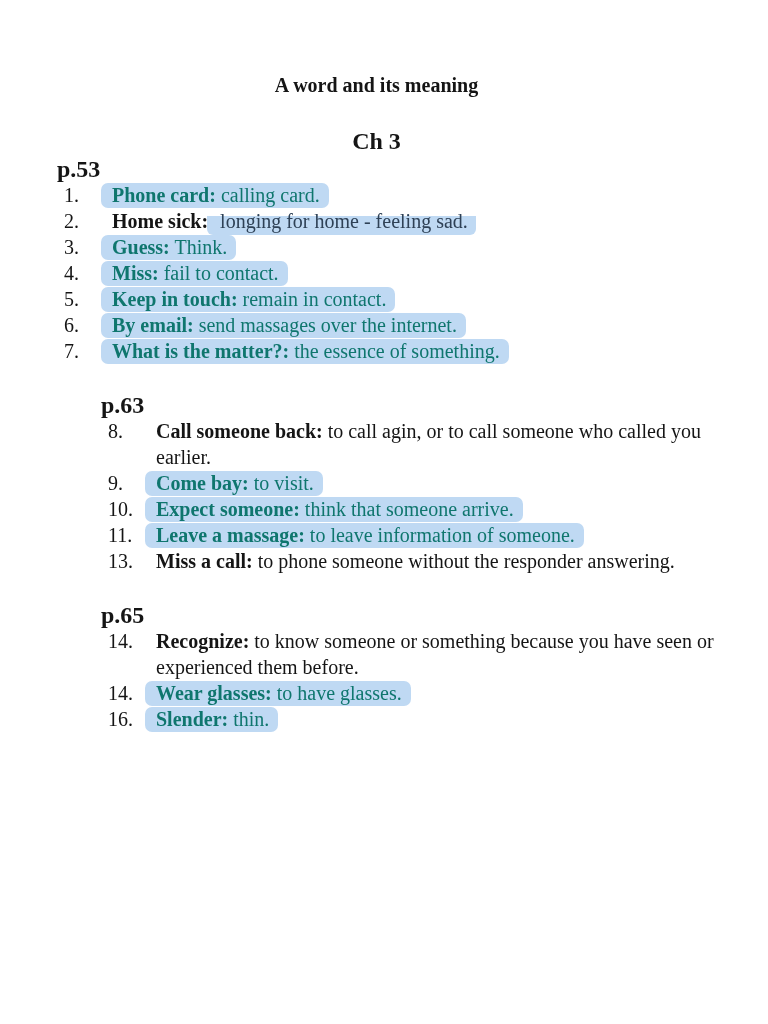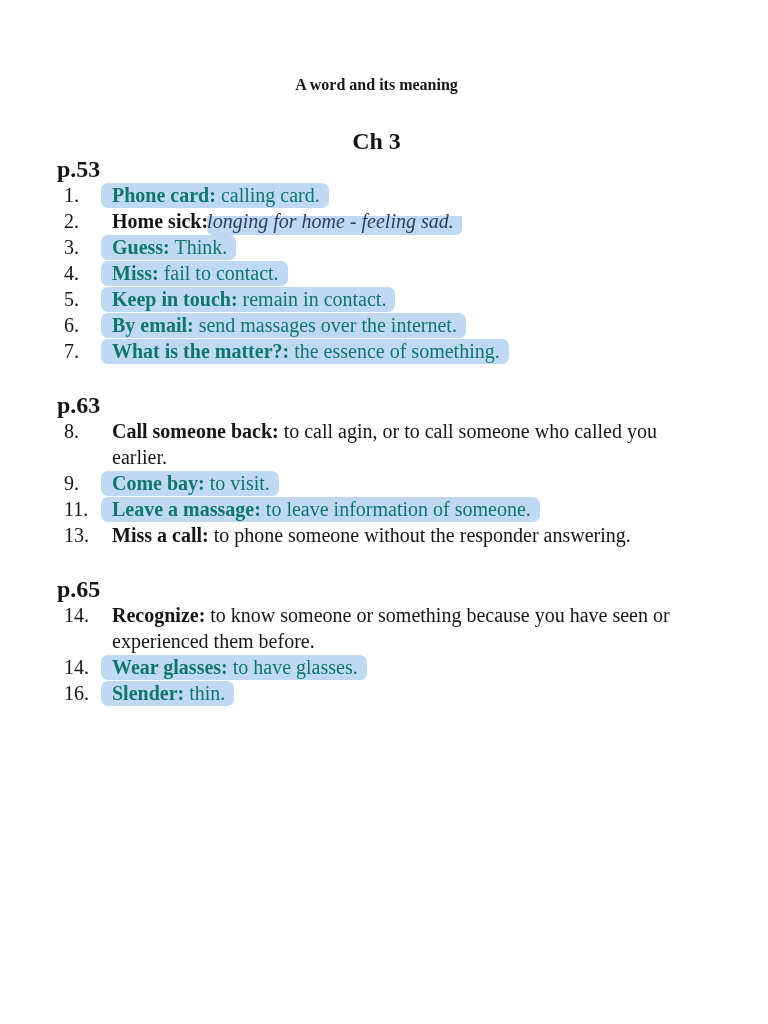--- a/index.html
+++ b/index.html
@@ -10,31 +10,31 @@
     background:#ffffff;
     color:var(--ink);
     font-family:"Liberation Serif","DejaVu Serif",serif;
     overflow:hidden;
   }
   .page {
     width:768px; height:1024px;
     padding:70px 88px 0 57px;
   }
   h1.title {
-    font-size:16px; font-weight:bold;
+    font-size:20px; font-weight:bold;
     text-align:center; line-height:30px;
     margin:0 0 28px 16px;
   }
   h2.chapter {
     font-size:24px; font-weight:bold;
     text-align:center; line-height:26px;
     margin:0 0 2px 16px;
   }
   .sec { margin:0; }
-  .sec + .sec { margin-top:28px; }
+  .sec + .sec { margin-top:28px;margin-left:44px; }
   .plabel {
     font-weight:bold; font-size:24px; line-height:26px;
   }
   .row {
     display:flex; position:relative;
     font-size:20px; line-height:26px;
   }
   .num {
     width:55px; flex:none; padding-left:7px;
   }
@@ -48,23 +48,22 @@
     border-radius:7px;
     padding:1px 9px 2px 11px;
     margin-left:-11px;
     box-decoration-break:clone;
     -webkit-box-decoration-break:clone;
   }
   .hl-low {
     background:linear-gradient(to bottom, transparent 24%, var(--hl) 24%);
     color:#2e4156;
     border-radius:6px;
-    padding:0 8px 3px 0;
+    padding:0 8px 3px 13px;
     margin:8px -4px -3px -6px;
-    font-style:italic;
   }
   
   .row.thick::before {
     content:"";
     position:absolute;
     left:40px; top:-13px;
     width:158px; height:46px;
     background:var(--hl);
     border-radius:16px;
     transform:rotate(-2deg);
@@ -117,20 +116,24 @@
     <div class="list">
           <div class="row">
             <span class="num">8.</span>
             <span class="content"><span class="term">Call someone back:</span> <span class="def">to call agin, or to call someone who called you earlier.</span></span>
           </div>
           <div class="row">
             <span class="num">9.</span>
             <span class="content"><span class="hl"><span class="term">Come bay:</span> <span class="def">to visit.</span></span></span>
           </div>
           <div class="row">
+            <span class="num">10.</span>
+            <span class="content"><span class="hl"><span class="term">Expect someone:</span> <span class="def">think that someone arrive.</span></span></span>
+          </div>
+          <div class="row">
             <span class="num">11.</span>
             <span class="content"><span class="hl"><span class="term">Leave a massage:</span> <span class="def">to leave information of someone.</span></span></span>
           </div>
           <div class="row">
             <span class="num">13.</span>
             <span class="content"><span class="term">Miss a call:</span> <span class="def">to phone someone without the responder answering.</span></span>
           </div>
         </div>
   </section>
 

